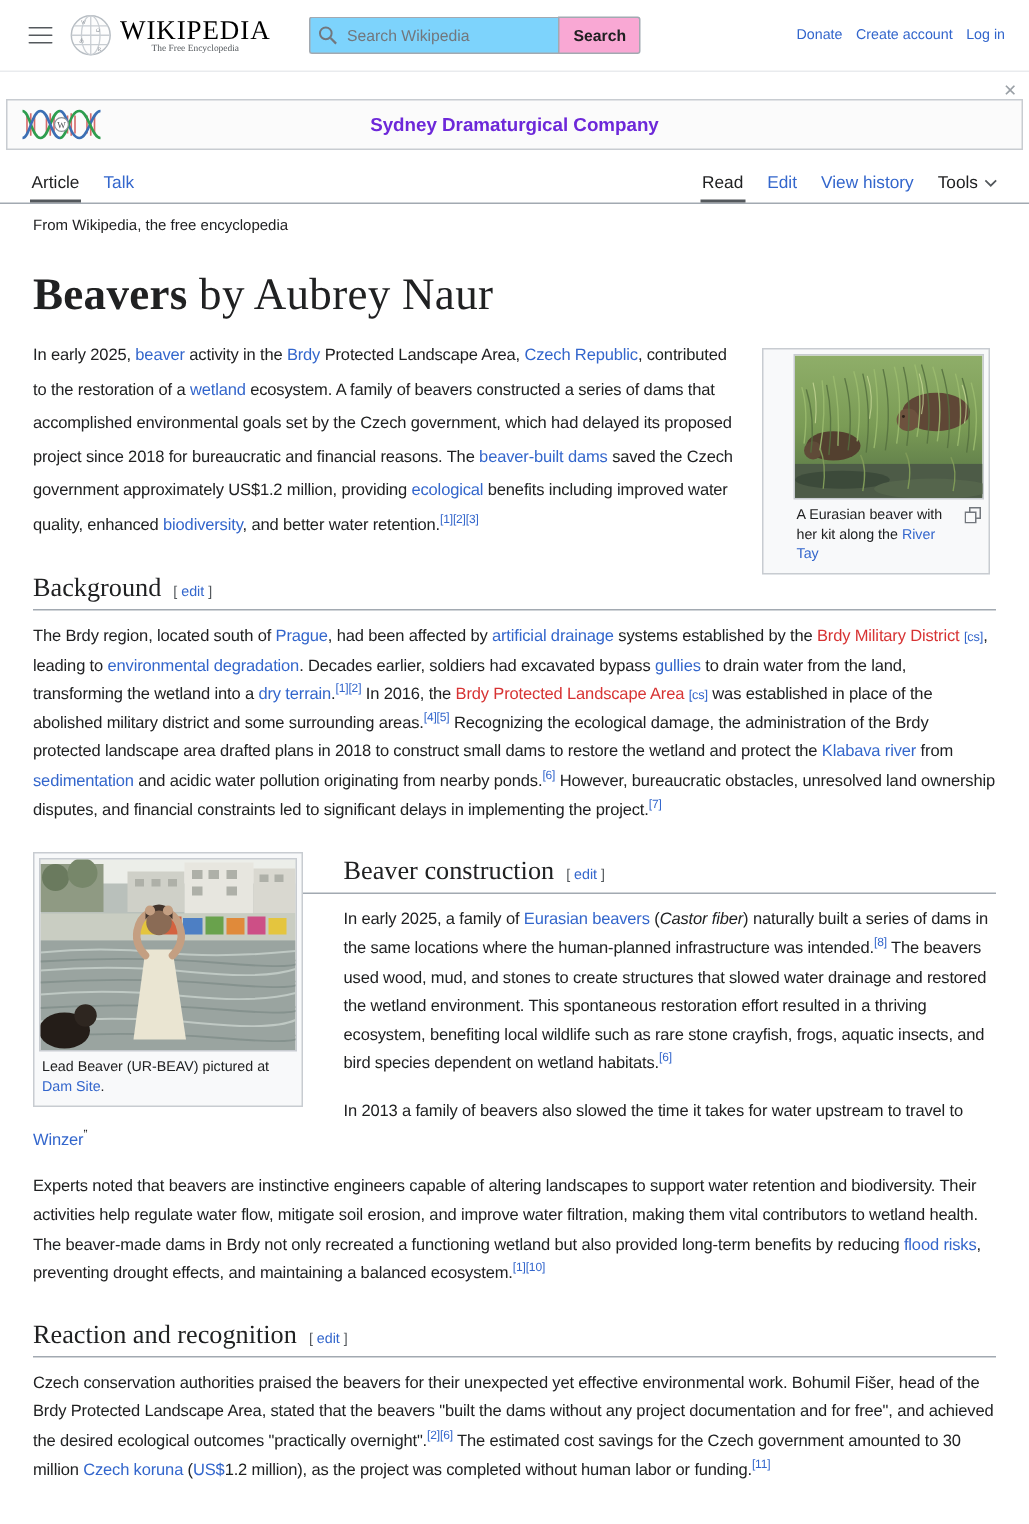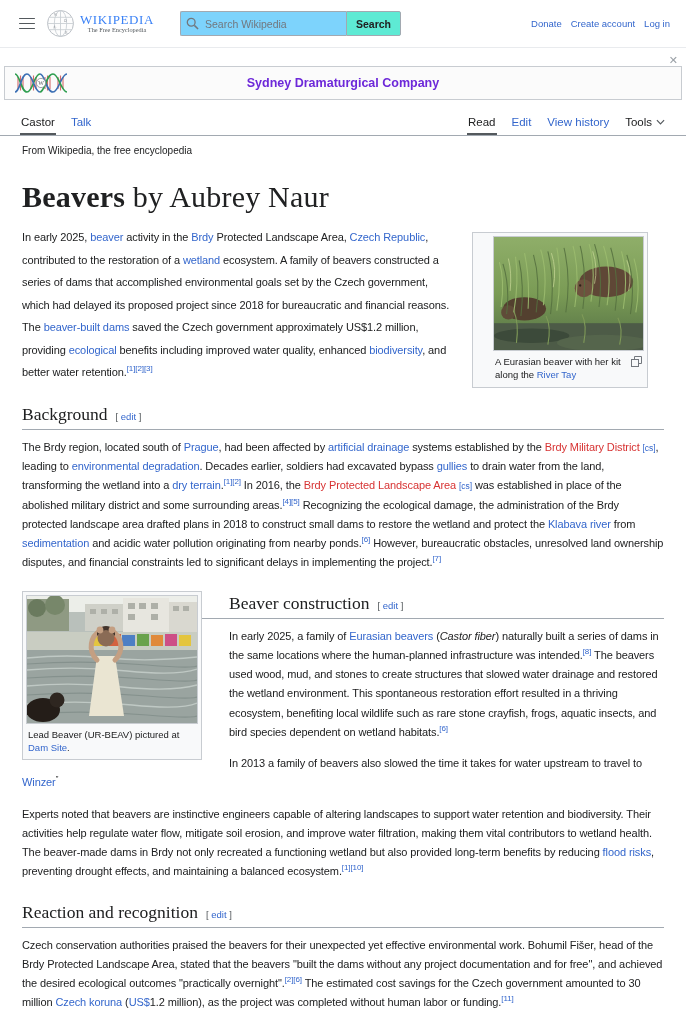--- a/index.html
+++ b/index.html
@@ -15,30 +15,30 @@
   .wl.lang { font-size:8.5px; }
   sup { font-size:8px; line-height:0; vertical-align:super; }
   i { font-style:italic; }
 
   
   .site-header { height:48px; display:flex; align-items:center; padding:0 16px 0 10px; border-bottom:1px solid #e9ebee; }
   .hamburger { width:34px; height:30px; display:flex; flex-direction:column; justify-content:center; gap:3.5px; padding:0 9px; cursor:pointer; }
   .hamburger span { display:block; height:1.6px; background:#54595d; border-radius:1px; }
   .logo { display:flex; align-items:center; gap:5px; margin:0 26px 0 2px; cursor:pointer; }
   .logo-txt { text-align:center; font-family:"Liberation Serif", serif; line-height:1.05; }
-  .logo-title { font-size:13px; letter-spacing:.6px; color:#3b82f6; }
+  .logo-title { font-size:18px; letter-spacing:.6px; color:#000000; }
   .logo-sub { font-size:6.3px; color:#54595d; }
   .searchbox { display:flex; height:25px; width:202px; position:relative; }
   .searchbox input {
     flex:1; border:1px solid #a2a9b1; border-right:none; border-radius:2px 0 0 2px;
     font-size:10.5px; padding:0 6px 0 24px; color:#202122; outline:none; background:#7dd3fc;
   }
   .searchbox input::placeholder { color:#72777d; }
   .search-icon { position:absolute; left:6px; top:5.5px; }
-  .search-btn { border:1px solid #a2a9b1; background:#5eead4; border-radius:0 2px 2px 0; font-size:10.5px; font-weight:bold; color:#202122; padding:0 9px; cursor:pointer; font-family:inherit; }
+  .search-btn { border:1px solid #a2a9b1; background:#f9a8d4; border-radius:0 2px 2px 0; font-size:10.5px; font-weight:bold; color:#202122; padding:0 9px; cursor:pointer; font-family:inherit; }
   .top-links { margin-left:auto; display:flex; gap:9px; font-size:9.5px; white-space:nowrap; }
   .top-links a { color:#3366cc; text-decoration:none; }
 
   
   .banner { position:relative; margin:18px 4px 0; border:1px solid #c8ccd1; background:#fbfbfb; height:34px; display:flex; align-items:center; cursor:pointer; }
   .banner-title { position:absolute; left:0; right:0; text-align:center; font-weight:bold; font-size:12.5px; color:#6d28d9; }
   .banner-close { position:absolute; top:-13px; right:3px; font-size:11px; color:#9aa0a6; background:none; border:none; cursor:pointer; font-family:inherit; }
   .dna { margin-left:9px; position:relative; z-index:1; }
 
   
@@ -57,21 +57,21 @@
   h2 { font-family:"Liberation Serif", serif; font-weight:normal; font-size:17.5px; border-bottom:1px solid #a2a9b1; padding-bottom:4px; margin:20px 0 8px; }
   .editsec { font-size:9.5px; font-family:"Liberation Sans", sans-serif; color:#54595d; margin-left:8px; }
   .editsec a { color:#3366cc; text-decoration:none; }
   p { font-size:11px; line-height:1.75; letter-spacing:-0.1px; margin:8px 0 12px; }
   p.lead { line-height:2.05; margin-top:4px; }
 
   
   .thumb { background:#f8f9fa; border:1px solid #c8ccd1; padding:3px; }
   .thumb svg.photo { display:block; border:1px solid #c8ccd1; width:100%; height:auto; cursor:pointer; }
   .thumb-caption { font-size:9.5px; line-height:1.4; padding:4px 2px 2px; color:#202122; }
-  .thumb-right { float:right; width:176px; margin:6px 16px 10px 16px;padding-left:20px; }
+  .thumb-right { float:right; width:152px; margin:6px 4px 10px 16px;padding-left:20px; }
   .thumb-left  { float:left;  width:180px; margin:6px 27px 8px 0; }
   .magnify { float:right; margin:1px 0 2px 4px; cursor:pointer; }
   .sec-reaction h2 { clear:both; }
 </style>
 </head>
 <body>
 
 <header class="site-header">
   <div class="hamburger">
       <span></span>
@@ -126,21 +126,21 @@
     </g>
     <circle cx="27" cy="12" r="4.6" fill="#fff" stroke="#8a9097" stroke-width=".8"></circle>
     <text x="27" y="14.2" font-size="6" text-anchor="middle" fill="#54595d" font-family="Liberation Serif, serif">W</text>
   </svg>
   <div class="banner-title">Sydney Dramaturgical Company</div>
   <button class="banner-close">✕</button>
 </div>
 
 <div class="tabs-row">
   <div class="tabs-left">
-    <a class="tab active">Castor</a>
+    <a class="tab active">Article</a>
     <a class="tab">Talk</a>
   </div>
   <div class="tabs-right">
     <a class="tab active">Read</a>
     <a class="tab">Edit</a>
     <a class="tab">View history</a>
     <a class="tab tab-tools">
         <span>Tools</span>
       <svg width="9" height="6" viewBox="0 0 10 6">
         <path d="M1,1 L5,5 L9,1" fill="none" stroke="#54595d" stroke-width="1.3"></path>

